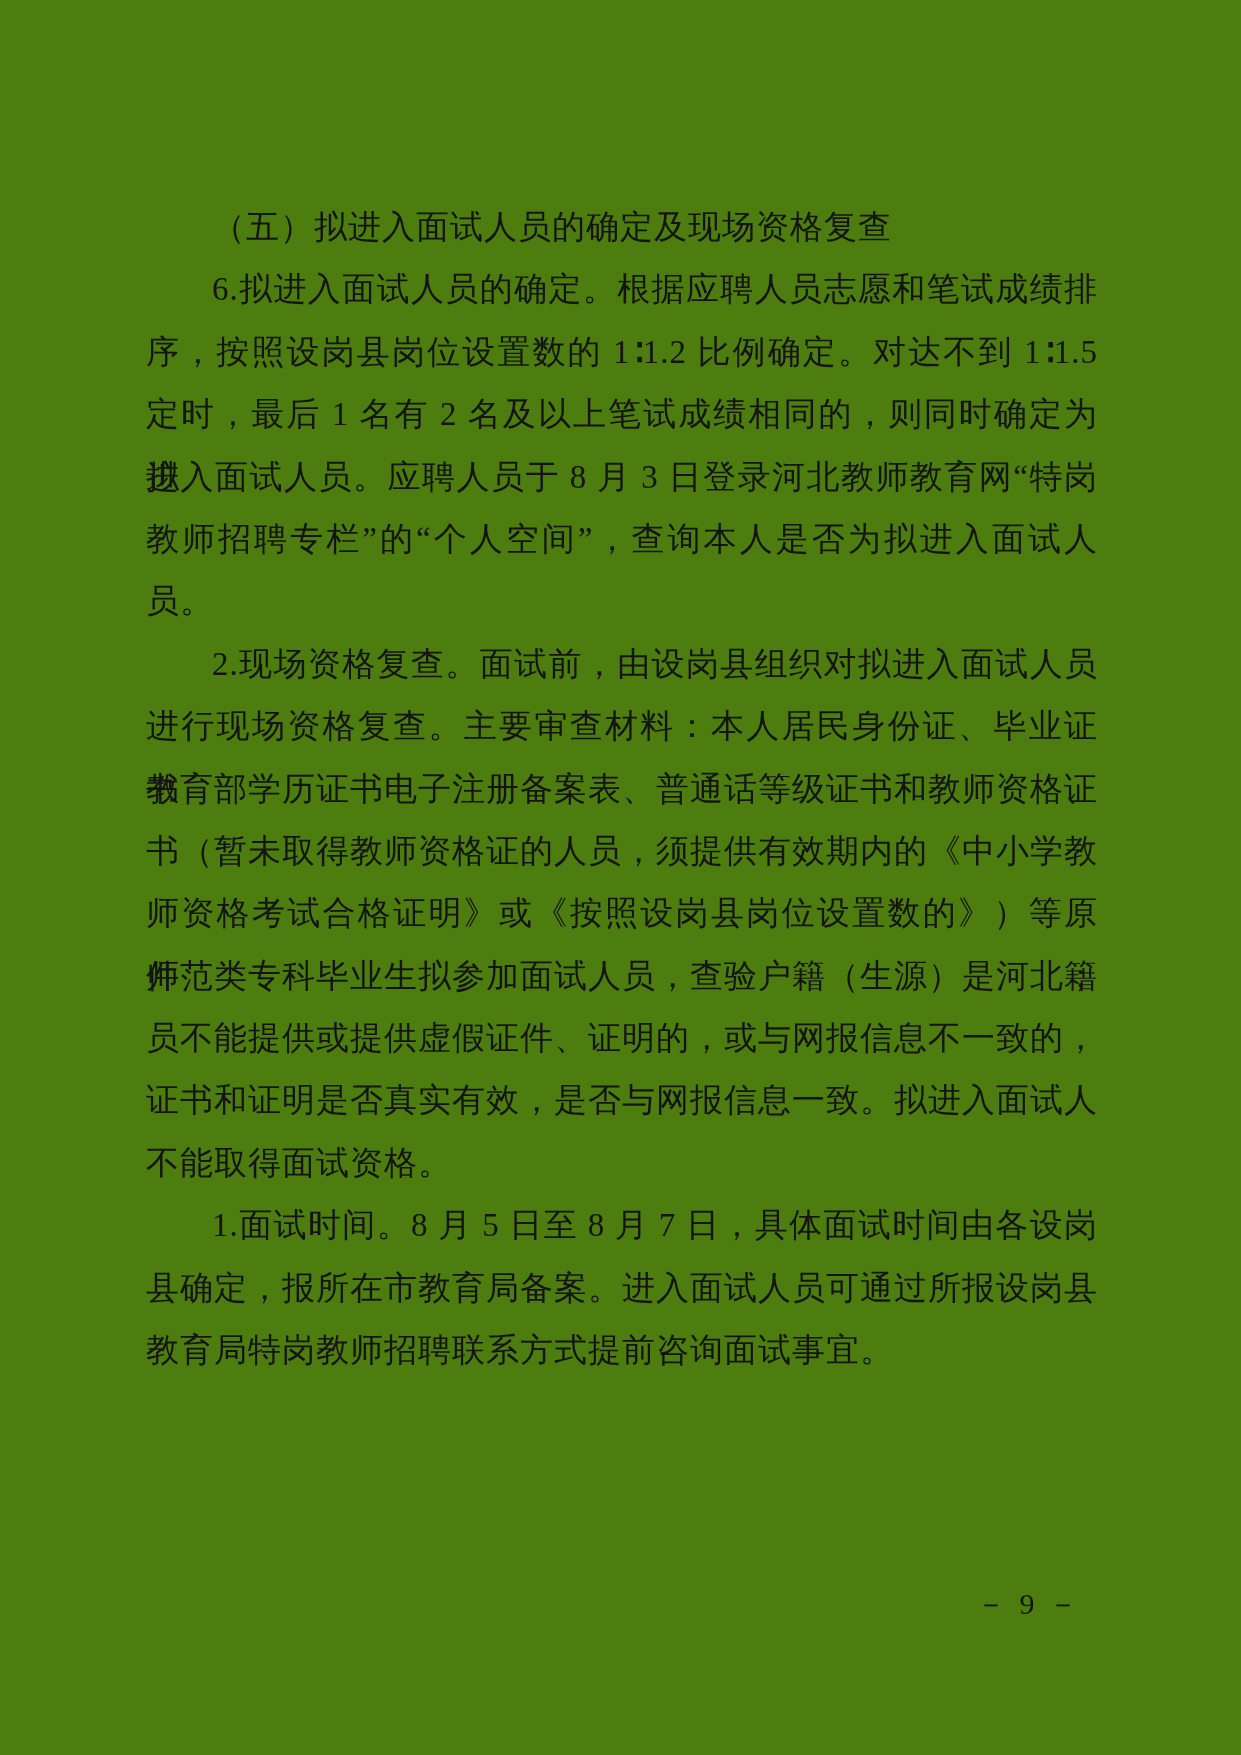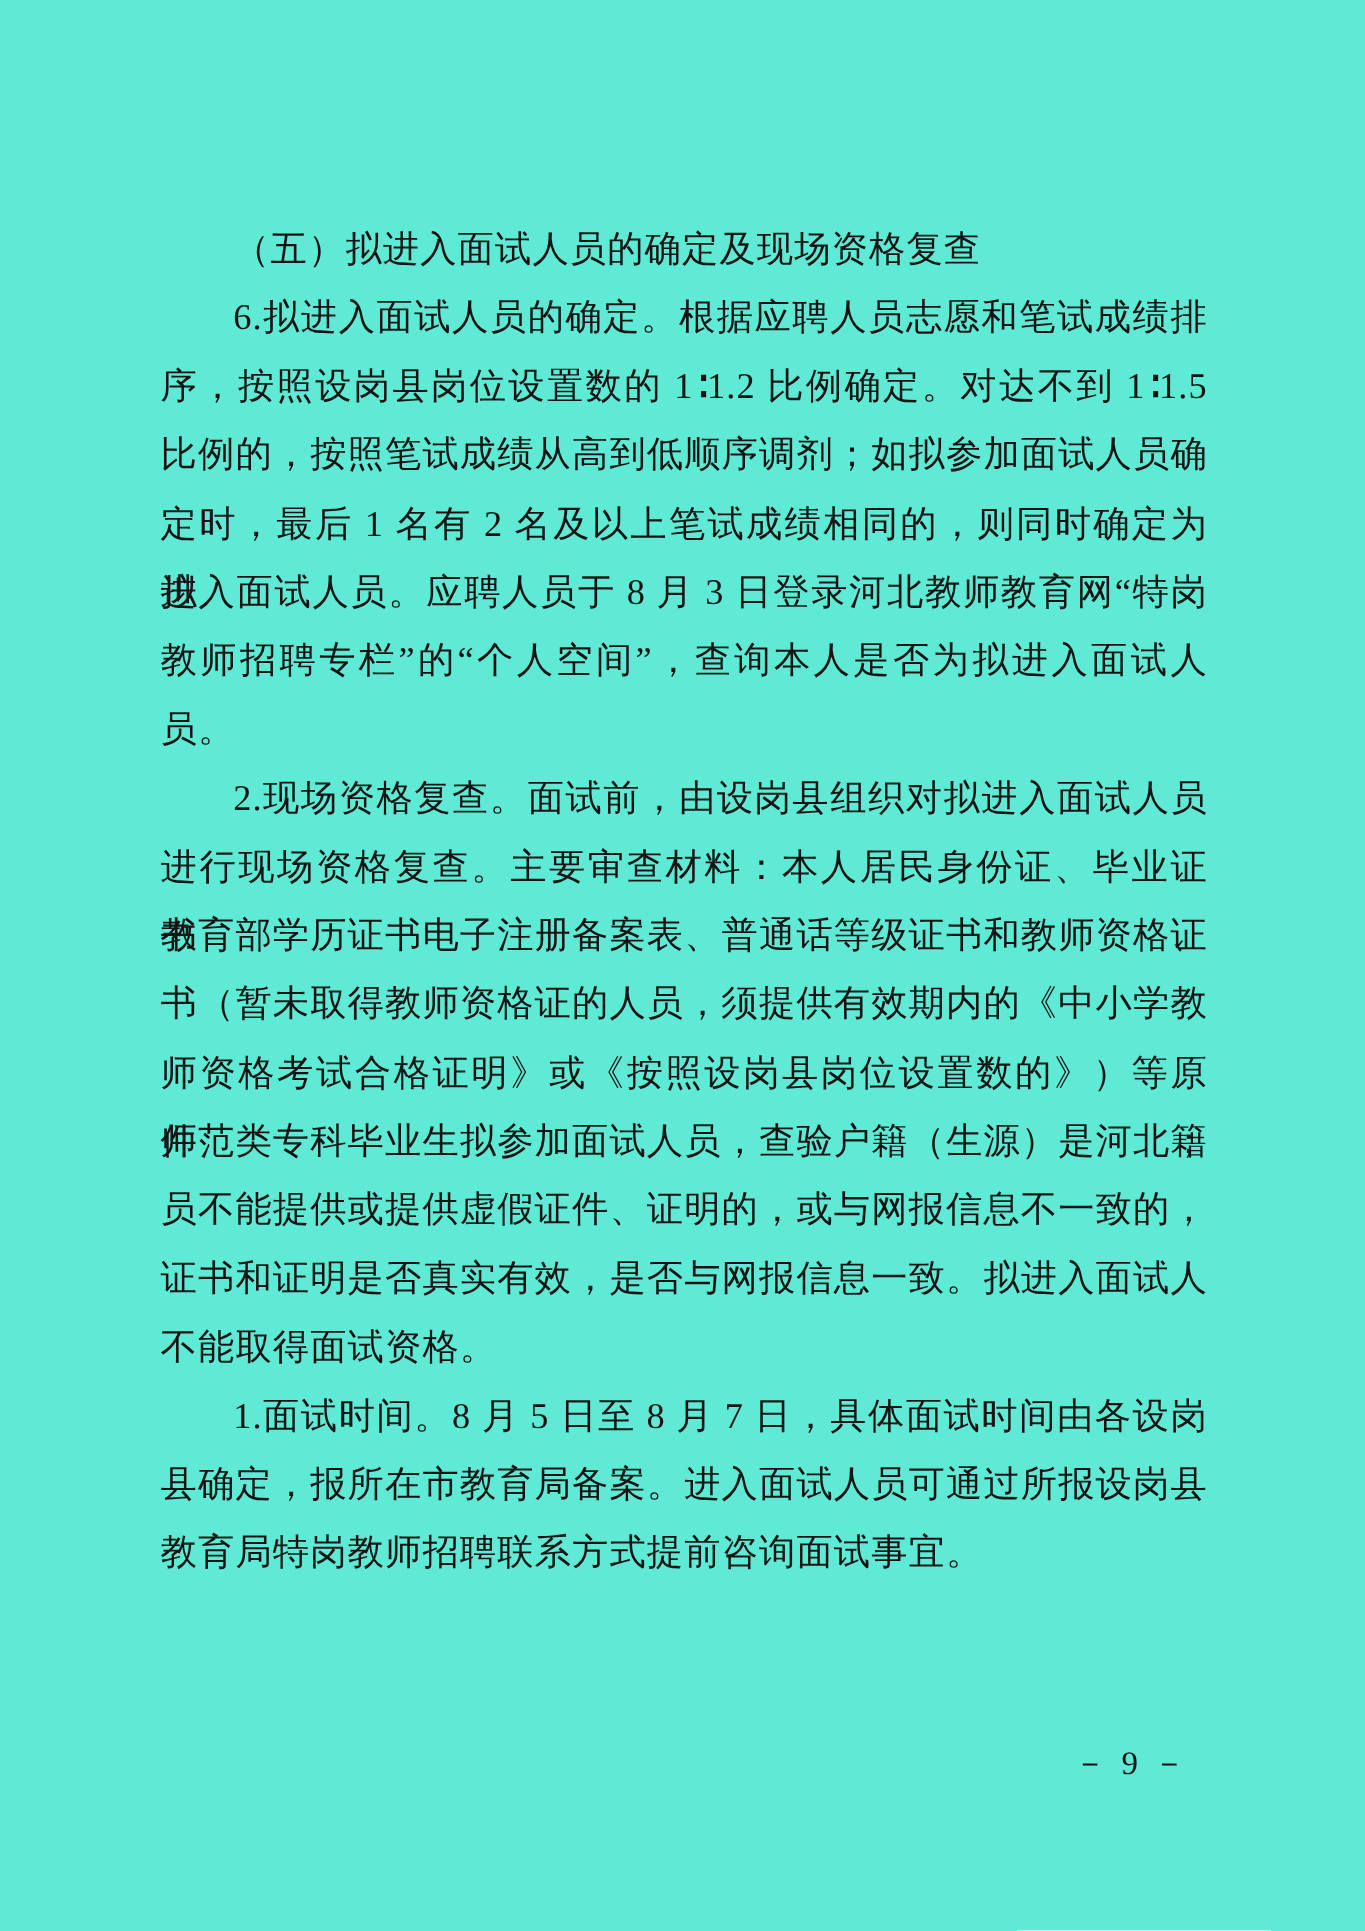--- a/index.html
+++ b/index.html
@@ -13,21 +13,21 @@
     position: relative;
     font-family: "Liberation Serif", "DejaVu Serif", serif;
     color: #141414;
   }
   .page {
     position: absolute;
     left: 0;
     top: 0;
     width: 1241px;
     height: 1755px;
-    background: #5eead4;
+    background: #4d7c0f;
     overflow: hidden;
   }
   .content {
     position: absolute;
     left: 146px;
     top: 196px;
     width: 952px;
   }
   .line {
     font-size: 33px;
@@ -60,21 +60,20 @@
   }
 </style>
 </head>
 <body>
 
 <div class="page">
   <div class="content">
     <div class="line heading indent">（五）拟进入面试人员的确定及现场资格复查</div>
     <div class="line justify indent">6.拟进入面试人员的确定。根据应聘人员志愿和笔试成绩排</div>
     <div class="line justify">序，按照设岗县岗位设置数的 1∶1.2 比例确定。对达不到 1∶1.5</div>
-    <div class="line justify">比例的，按照笔试成绩从高到低顺序调剂；如拟参加面试人员确</div>
     <div class="line justify">定时，最后 1 名有 2 名及以上笔试成绩相同的，则同时确定为拟</div>
     <div class="line justify">进入面试人员。应聘人员于 8 月 3 日登录河北教师教育网“特岗</div>
     <div class="line justify">教师招聘专栏”的“个人空间”，查询本人是否为拟进入面试人</div>
     <div class="line">员。</div>
     <div class="line justify indent">2.现场资格复查。面试前，由设岗县组织对拟进入面试人员</div>
     <div class="line justify">进行现场资格复查。主要审查材料：本人居民身份证、毕业证书、</div>
     <div class="line justify">教育部学历证书电子注册备案表、普通话等级证书和教师资格证</div>
     <div class="line justify">书（暂未取得教师资格证的人员，须提供有效期内的《中小学教</div>
     <div class="line justify">师资格考试合格证明》或《按照设岗县岗位设置数的》）等原件；</div>
     <div class="line justify">师范类专科毕业生拟参加面试人员，查验户籍（生源）是河北籍</div>

